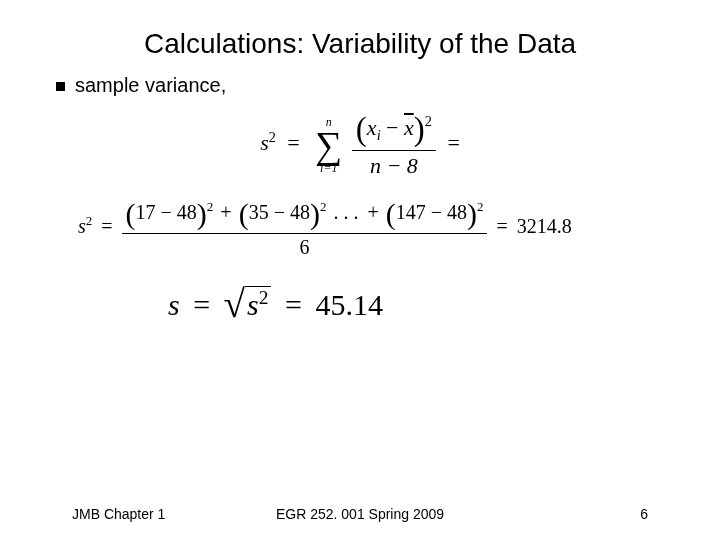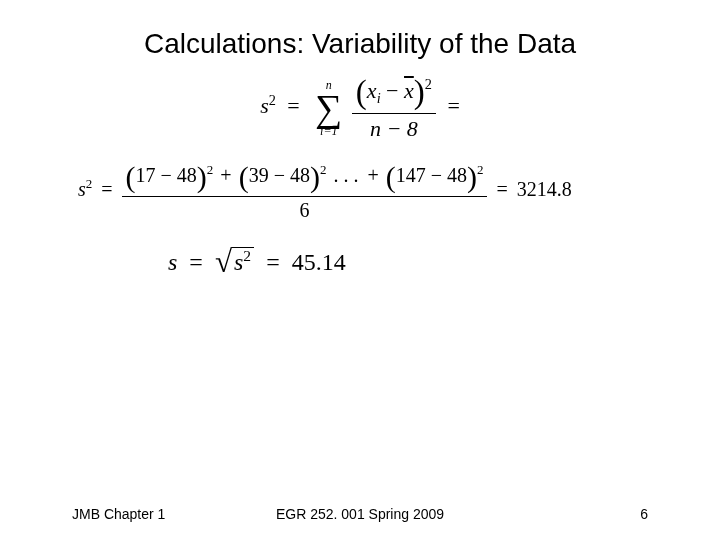--- a/index.html
+++ b/index.html
@@ -78,33 +78,37 @@
   .frac .den { display: block; padding: 2px 4px 0 4px; }
   .sup { font-size: 0.65em; vertical-align: super; }
   .sub { font-size: 0.65em; vertical-align: sub; }
   .sigma-wrap { display: inline-block; vertical-align: middle; text-align: center; margin: 0 4px; }
   .sigma-wrap .lim-top { display: block; font-size: 12px; font-style: italic; line-height: 1; }
   .sigma-wrap .sigma { display: block; font-size: 38px; line-height: 0.9; }
   .sigma-wrap .lim-bot { display: block; font-size: 12px; font-style: italic; line-height: 1; }
   .ital { font-style: italic; font-family: 'Times New Roman', serif; }
   .math { font-family: 'Times New Roman', serif; font-size: 22px; }
   .math2 { font-family: 'Times New Roman', serif; font-size: 20px; }
-  .math3 { font-family: 'Times New Roman', serif; font-size: 24px; }
+  .math3 { font-family: 'Times New Roman', serif; font-size: 30px; }
   .overbar { text-decoration: overline; }
   .paren-tall { font-size: 1.5em; vertical-align: middle; }
   .sqrt-sym { font-size: 1.3em; vertical-align: -0.05em; }
   .sqrt-arg { border-top: 1.2px solid #000; padding: 1px 3px 0 2px; }
 </style>
 </head>
 <body>
 
 <div class="slide">
 
   <h1 class="title">Calculations: Variability of the Data</h1>
 
+  <div class="bullet">
+    <span class="sq"></span>
+    <span>sample variance,</span>
+  </div>
 
   <div class="formula-block math">
     <span class="ital">s</span><span class="sup">2</span>
     <span style="margin:0 6px;">=</span>
     <span class="sigma-wrap">
       <span class="lim-top">n</span>
       <span class="sigma">∑</span>
       <span class="lim-bot">i=1</span>
     </span>
     <span class="frac">
@@ -116,21 +120,21 @@
     <span style="margin-left:6px;">=</span>
   </div>
 
   <div class="formula-block2 math2">
     <span class="ital">s</span><span class="sup">2</span>
     <span style="margin:0 4px;">=</span>
     <span class="frac">
       <span class="num">
         <span class="paren-tall">(</span><span>17</span> − <span>48</span><span class="paren-tall">)</span><span class="sup">2</span>
         <span style="margin:0 2px;">+</span>
-        <span class="paren-tall">(</span><span>39</span> − <span>48</span><span class="paren-tall">)</span><span class="sup">2</span>
+        <span class="paren-tall">(</span><span>35</span> − <span>48</span><span class="paren-tall">)</span><span class="sup">2</span>
         <span style="margin:0 2px;">. . .</span>
         <span style="margin:0 2px;">+</span>
         <span class="paren-tall">(</span><span>147</span> − <span>48</span><span class="paren-tall">)</span><span class="sup">2</span>
       </span>
       <span class="den">6</span>
     </span>
     <span style="margin:0 4px;">=</span>
     <span>3214.8</span>
   </div>
 

